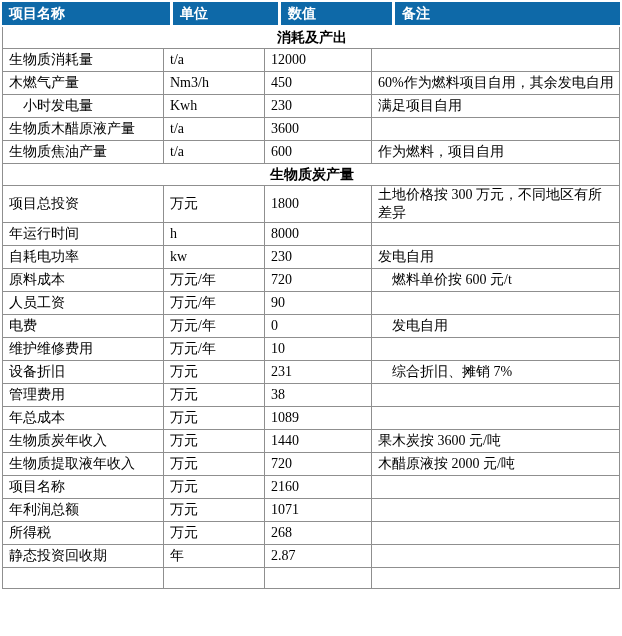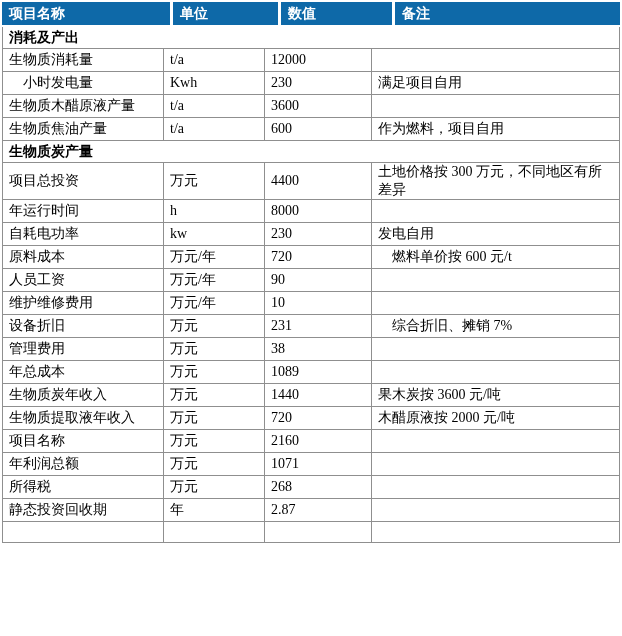--- a/index.html
+++ b/index.html
@@ -45,21 +45,21 @@
     height: 23px;
     padding: 0 4px 0 6px;
     border-right: 1px solid var(--border);
     border-bottom: 1px solid var(--border);
     white-space: pre-wrap;
     overflow: hidden;
     vertical-align: middle;
   }
   .body-table tr td:first-child { border-left: 1px solid var(--border); }
   .body-table tr.section-row td {
-    text-align: left;
+    text-align: center;
     font-weight: bold;
     height: 22px;
   }
   .body-table tr.empty-row td { height: 21px; }
 </style>
 </head>
 <body>
 
 <div class="page">
 
@@ -91,20 +91,26 @@
         <tr class="section-row">
           <td colspan="4">消耗及产出</td>
         </tr>
         <tr>
           <td>生物质消耗量</td>
           <td>t/a</td>
           <td>12000</td>
           <td></td>
         </tr>
         <tr>
+          <td>木燃气产量</td>
+          <td>Nm3/h</td>
+          <td>450</td>
+          <td>60%作为燃料项目自用，其余发电自用</td>
+        </tr>
+        <tr>
           <td>　小时发电量</td>
           <td>Kwh</td>
           <td>230</td>
           <td>满足项目自用</td>
         </tr>
         <tr>
           <td>生物质木醋原液产量</td>
           <td>t/a</td>
           <td>3600</td>
           <td></td>
@@ -114,21 +120,21 @@
           <td>t/a</td>
           <td>600</td>
           <td>作为燃料，项目自用</td>
         </tr>
         <tr class="section-row">
           <td colspan="4">生物质炭产量</td>
         </tr>
         <tr>
           <td>项目总投资</td>
           <td>万元</td>
-          <td>4400</td>
+          <td>1800</td>
           <td>土地价格按 300 万元，不同地区有所差异</td>
         </tr>
         <tr>
           <td>年运行时间</td>
           <td>h</td>
           <td>8000</td>
           <td></td>
         </tr>
         <tr>
           <td>自耗电功率</td>
@@ -142,20 +148,26 @@
           <td>720</td>
           <td>　燃料单价按 600 元/t</td>
         </tr>
         <tr>
           <td>人员工资</td>
           <td>万元/年</td>
           <td>90</td>
           <td></td>
         </tr>
         <tr>
+          <td>电费</td>
+          <td>万元/年</td>
+          <td>0</td>
+          <td>　发电自用</td>
+        </tr>
+        <tr>
           <td>维护维修费用</td>
           <td>万元/年</td>
           <td>10</td>
           <td></td>
         </tr>
         <tr>
           <td>设备折旧</td>
           <td>万元</td>
           <td>231</td>
           <td>　综合折旧、摊销 7%</td>

